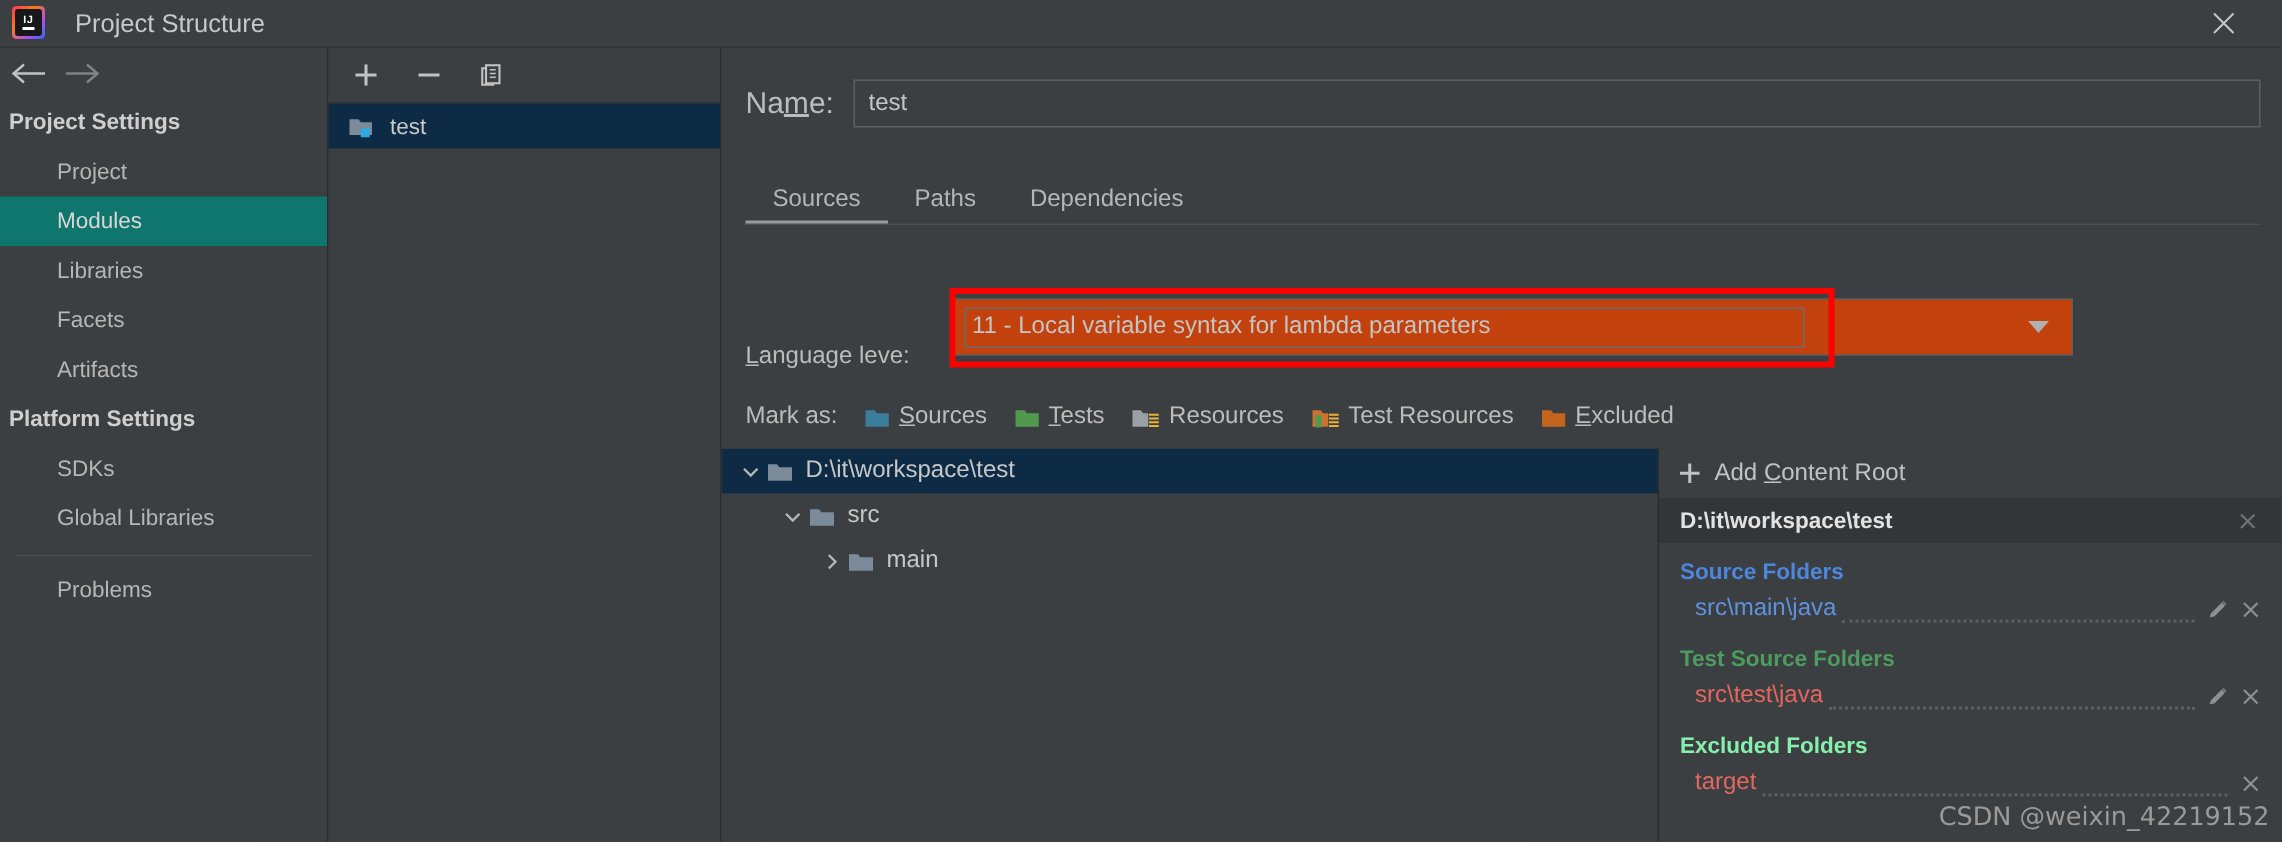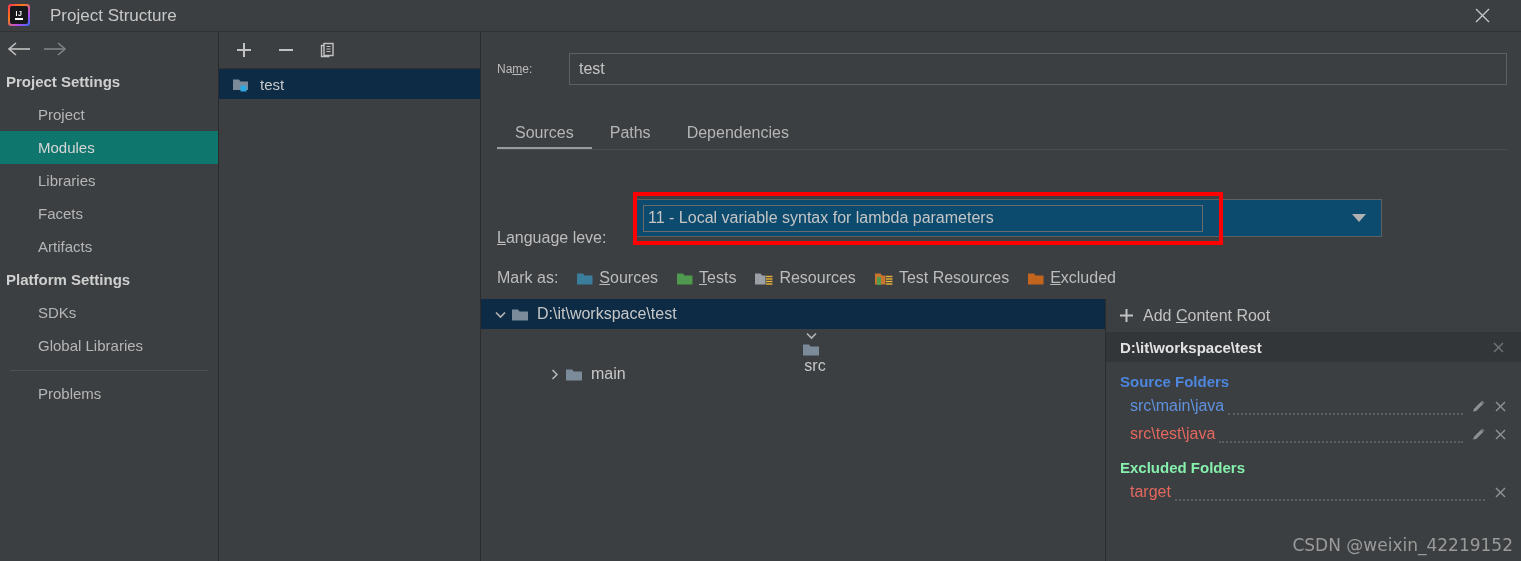--- a/index.html
+++ b/index.html
@@ -122,21 +122,21 @@
   
   .main {
     position: absolute; left: 481px; top: 32px; width: 1040px; height: 529px;
     background: #3c3f41;
   }
 
   .name-row {
     position: absolute; left: 16px; top: 20px; width: 1010px; height: 34px;
     display: flex; align-items: center;
   }
-  .name-label { font-size: 12px; color: #bcbcbc; width: 72px; }
+  .name-label { font-size: 20px; color: #bcbcbc; width: 72px; }
   .name-input {
     flex: 1; height: 32px; background: #3c3f41;
     border: 1px solid #5e6060; color: #c5c5c5;
     font-size: 16px; font-family: "Liberation Sans", sans-serif;
     padding: 0 9px; outline: none;
   }
   .mnem { text-decoration: underline; }
 
   .tabs {
     position: absolute; left: 16px; top: 80px; width: 1010px; height: 38px;
@@ -156,21 +156,21 @@
   }
 
   
   .lang-row {
     position: absolute; left: 16px; top: 167px; width: 1010px; height: 40px;
     display: flex; align-items: center;
   }
   .lang-label { font-size: 16px; color: #bcbcbc; white-space: nowrap; margin-top: 38px; }
   .lang-combo {
     position: absolute; left: 137px; top: 0; width: 748px; height: 38px;
-    background: #0c4a6e; border: 1px solid #5e6060;
+    background: #c2410c; border: 1px solid #5e6060;
     display: flex; align-items: center; cursor: pointer;
   }
   .lang-combo-text {
     flex: 1; font-size: 16px; color: #c5c5c5; padding: 0 12px;
     border: 1px solid transparent;
     white-space: nowrap; overflow: hidden;
   }
   .lang-combo-inner {
     position: absolute; left: 8px; top: 5px; width: 560px; height: 27px;
     border: 1px solid #6a6c6c;
@@ -418,21 +418,21 @@
               <polyline points="2,4.5 6.5,9 11,4.5" fill="none" stroke="#b6b6b6" stroke-width="1.6"></polyline>
             </svg>
         </span>
         <span class="t-folder">
           <svg width="19" height="15" viewBox="0 0 19 15">
               <path d="M1 2.5 h6 l1.6 2 H17 v9 H1 Z" fill="#7b8b99"></path>
             </svg>
         </span>
         <span class="t-label">D:\it\workspace\test</span>
       </div>
-      <div class="tree-row" style="padding-left:36px;flex-direction:column;">
+      <div class="tree-row" style="padding-left:36px;">
         <span class="twisty">
           <svg width="13" height="13" viewBox="0 0 13 13">
               <polyline points="2,4.5 6.5,9 11,4.5" fill="none" stroke="#b6b6b6" stroke-width="1.6"></polyline>
             </svg>
         </span>
         <span class="t-folder">
           <svg width="19" height="15" viewBox="0 0 19 15">
               <path d="M1 2.5 h6 l1.6 2 H17 v9 H1 Z" fill="#7b8b99"></path>
             </svg>
         </span>
@@ -484,20 +484,21 @@
           </svg>
         </span>
         <span class="icon-btn">
           <svg width="13" height="13" viewBox="0 0 13 13">
             <line x1="2" y1="2" x2="11" y2="11" stroke="#8d9194" stroke-width="1.4"></line>
             <line x1="11" y1="2" x2="2" y2="11" stroke="#8d9194" stroke-width="1.4"></line>
           </svg>
         </span>
       </div>
 
+      <div class="section-title" style="color:#4e9b5f;">Test Source Folders</div>
       <div class="folder-row">
         <span class="fname" style="color:#e4675f;">src\test\java</span>
         <span class="leader"></span>
         <span class="icon-btn">
           <svg width="15" height="15" viewBox="0 0 15 15">
             <path d="M2 12.5 L3 9.8 L10 2.8 L12.2 5 L5.2 12 Z" fill="#8d9194"></path>
             <path d="M10 2.8 L11.3 1.5 L13.5 3.7 L12.2 5 Z" fill="#6f7477"></path>
           </svg>
         </span>
         <span class="icon-btn">

